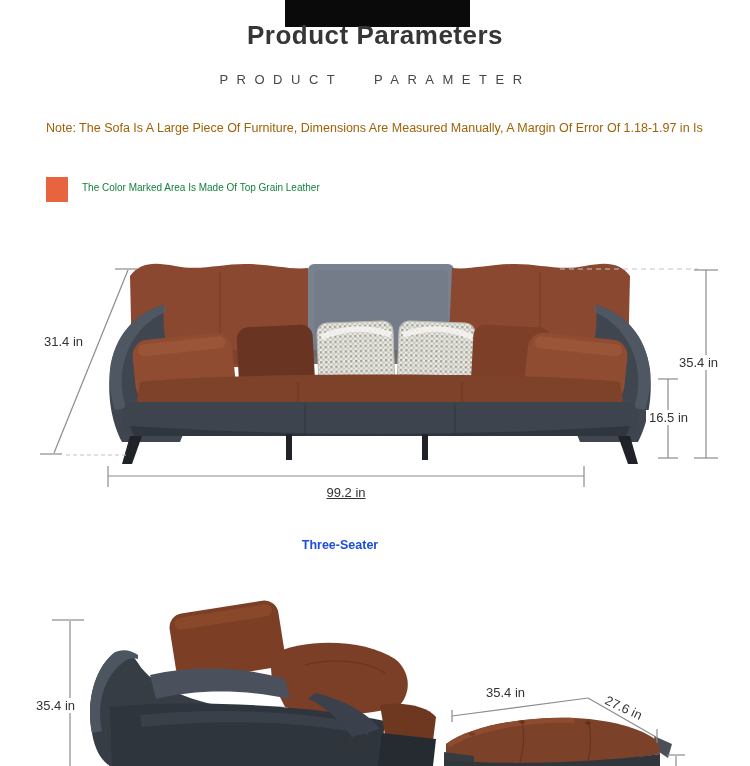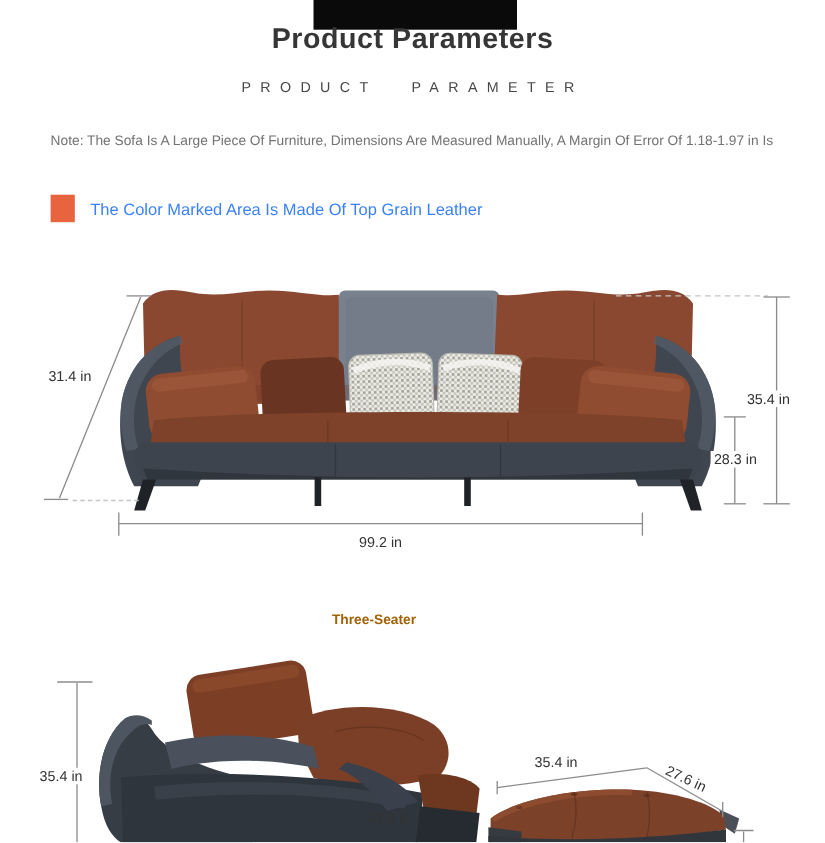--- a/index.html
+++ b/index.html
@@ -4,27 +4,27 @@
 <style>
   html,body{margin:0;padding:0;background:#ffffff;}
   .page{
     position:relative;width:750px;height:766px;background:#ffffff;overflow:hidden;
     font-family:"Liberation Sans", sans-serif;color:#333;
   }
   .abs{position:absolute;}
   .top-band{left:285px;top:0;width:185px;height:27px;background:#0a0a0a;}
   .title{left:0;top:20px;width:750px;text-align:center;font-size:26px;font-weight:700;color:#363636;letter-spacing:.5px;}
   .subtitle{left:0;top:72px;width:750px;text-align:center;font-size:13px;color:#474747;letter-spacing:8.5px;word-spacing:19px;}
-  .note{left:46px;top:121px;width:668px;font-size:12.5px;line-height:14.5px;color:#737373;}
+  .note{left:46px;top:121px;width:668px;font-size:12.5px;line-height:14.5px;color:#a16207;}
   .swatch{left:46px;top:177px;width:22px;height:25px;background:#e8643f;}
-  .swatch-label{left:82px;top:182px;font-size:15px;color:#3b82f6;}
+  .swatch-label{left:82px;top:182px;font-size:10px;color:#15803d;}
   .dim-label{position:absolute;font-size:13px;color:#333;white-space:nowrap;}
   .bgw{background:#ffffff;padding:0 3px;}
-  .center{transform:translateX(-50%);}
-  .caption{position:absolute;left:340px;top:556px;transform:translateX(-50%);font-size:12.5px;font-weight:700;color:#a16207;white-space:nowrap;}
+  .center{transform:translateX(-50%);text-decoration:underline;}
+  .caption{position:absolute;left:340px;top:538px;transform:translateX(-50%);font-size:12.5px;font-weight:700;color:#1d4ed8;white-space:nowrap;}
   .rot{transform:rotate(25deg);transform-origin:left center;}
   svg{display:block;}
   .fig{position:absolute;}
   .overlay{position:absolute;left:0;top:0;pointer-events:none;}
 </style>
 </head>
 <body>
 
 <div class="page">
 
@@ -172,21 +172,21 @@
     <line x1="452" y1="716" x2="588" y2="698"></line>
     <line x1="588" y1="698" x2="656" y2="737"></line>
     <line x1="657" y1="729" x2="657" y2="743"></line>
 
     <line x1="667" y1="755" x2="685" y2="755"></line>
     <line x1="676" y1="756" x2="676" y2="766"></line>
   </svg>
 
   <span class="dim-label" style="left:44px;top:334px">31.4 in</span>
   <span class="dim-label bgw" style="left:676px;top:355px">35.4 in</span>
-  <span class="dim-label bgw" style="left:646px;top:410px">28.3 in</span>
+  <span class="dim-label bgw" style="left:646px;top:410px">16.5 in</span>
   <span class="dim-label center" style="left:346px;top:485px">99.2 in</span>
   <span class="caption">Three-Seater</span>
 
   <span class="dim-label bgw" style="left:33px;top:698px">35.4 in</span>
   <span class="dim-label" style="left:334px;top:736px">43.3 in</span>
 
   <span class="dim-label" style="left:486px;top:685px">35.4 in</span>
   <span class="dim-label rot" style="left:606px;top:692px">27.6 in</span>
 
 </div>

